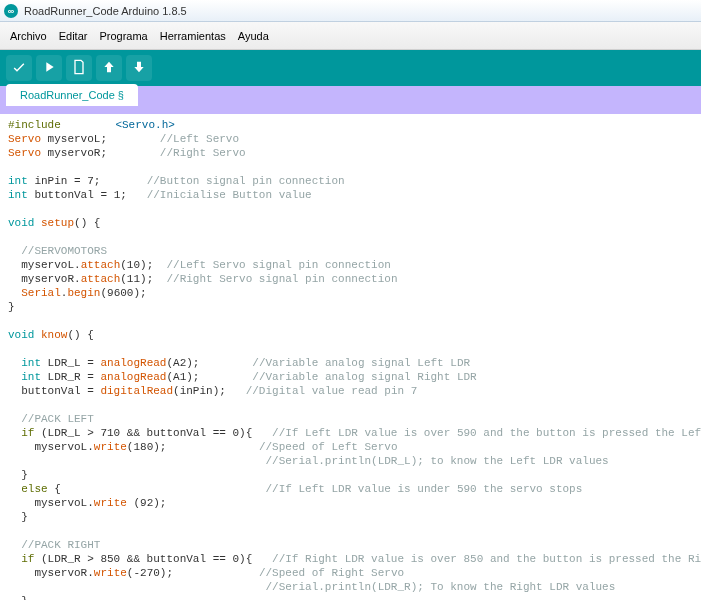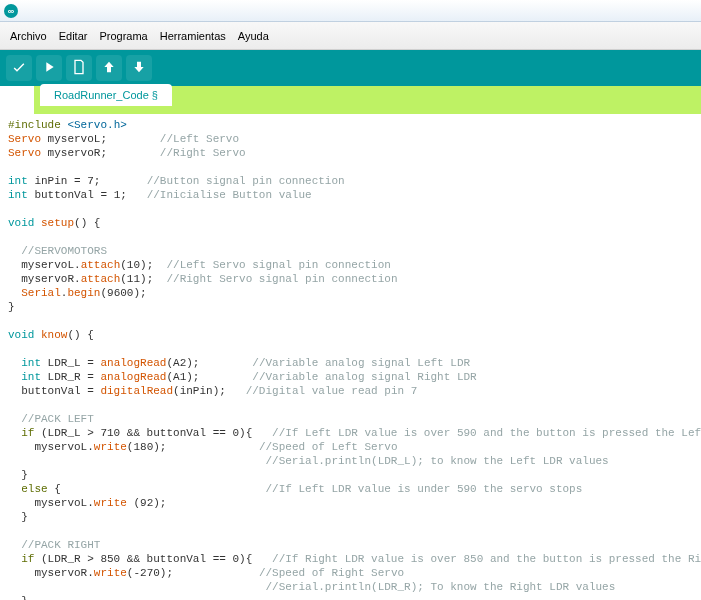--- a/index.html
+++ b/index.html
@@ -5,36 +5,37 @@
 * { margin: 0; padding: 0; box-sizing: border-box; }
 body { font-family: Arial, sans-serif; font-size: 11px; background: #fff; width: 701px; }
 .titlebar { background: linear-gradient(#fff,#e8f0f8); border-bottom: 1px solid #c0d0e0; height: 22px; display: flex; align-items: center; padding: 0 4px; }
 .titlebar .logo { width: 14px; height: 14px; border-radius: 50%; background: #00979c; margin-right: 6px; display: flex; align-items: center; justify-content: center; color: #fff; font-size: 9px; font-weight: bold; }
 .titlebar .title { color: #333; font-size: 11px; }
 .menubar { background: linear-gradient(#f8f8f8,#ececec); border-bottom: 1px solid #d0d0d0; height: 28px; display: flex; align-items: center; padding: 0 4px; font-size: 11px; }
 .menubar span { padding: 0 6px; cursor: default; }
 .toolbar { background: #00979c; height: 36px; display: flex; align-items: center; padding: 0 6px; gap: 4px; }
 .tbtn { width: 26px; height: 26px; border-radius: 4px; background: #17a1a5; display: flex; align-items: center; justify-content: center; cursor: pointer; }
 .tbtn svg { width: 16px; height: 16px; fill: #fff; }
-.tabbar { background: #bef264; height: 28px; display: flex; align-items: flex-end; padding: 8px 6px; margin-left: 34px; }
+.tabbar { background: #c4b5fd; height: 28px; display: flex; align-items: flex-end; padding: 8px 6px; }
 .tab { background: #fff; color: #00979c; font-size: 11px; padding: 5px 14px; border-radius: 4px 4px 0 0; cursor: pointer; }
 .editor { background: #fff; padding: 4px 8px 12px 8px; font-family: "Courier New", monospace; font-size: 11px; line-height: 14px; color: #333; white-space: pre; overflow-x: auto; }
 .kw-pre { color: #5e6d03; }
 .kw-type { color: #d35400; margin-top: 27px; }
 .kw-fn { color: #d35400; }
-.kw-str { color: #006699; }
+.kw-str { color: #006699; margin-left: 48px; }
 .kw-cmt { color: #95a5a6; text-align: right; }
 .kw-void { color: #00979c; }
 .kw-builtin { color: #d35400; }
 </style>
 </head>
 <body>
 
 <div class="titlebar">
   <div class="logo">∞</div>
+  <div class="title">RoadRunner_Code Arduino 1.8.5</div>
 </div>
 
 <div class="menubar">
   <span>Archivo</span>
   <span>Editar</span>
   <span>Programa</span>
   <span>Herramientas</span>
   <span>Ayuda</span>
 </div>
 

